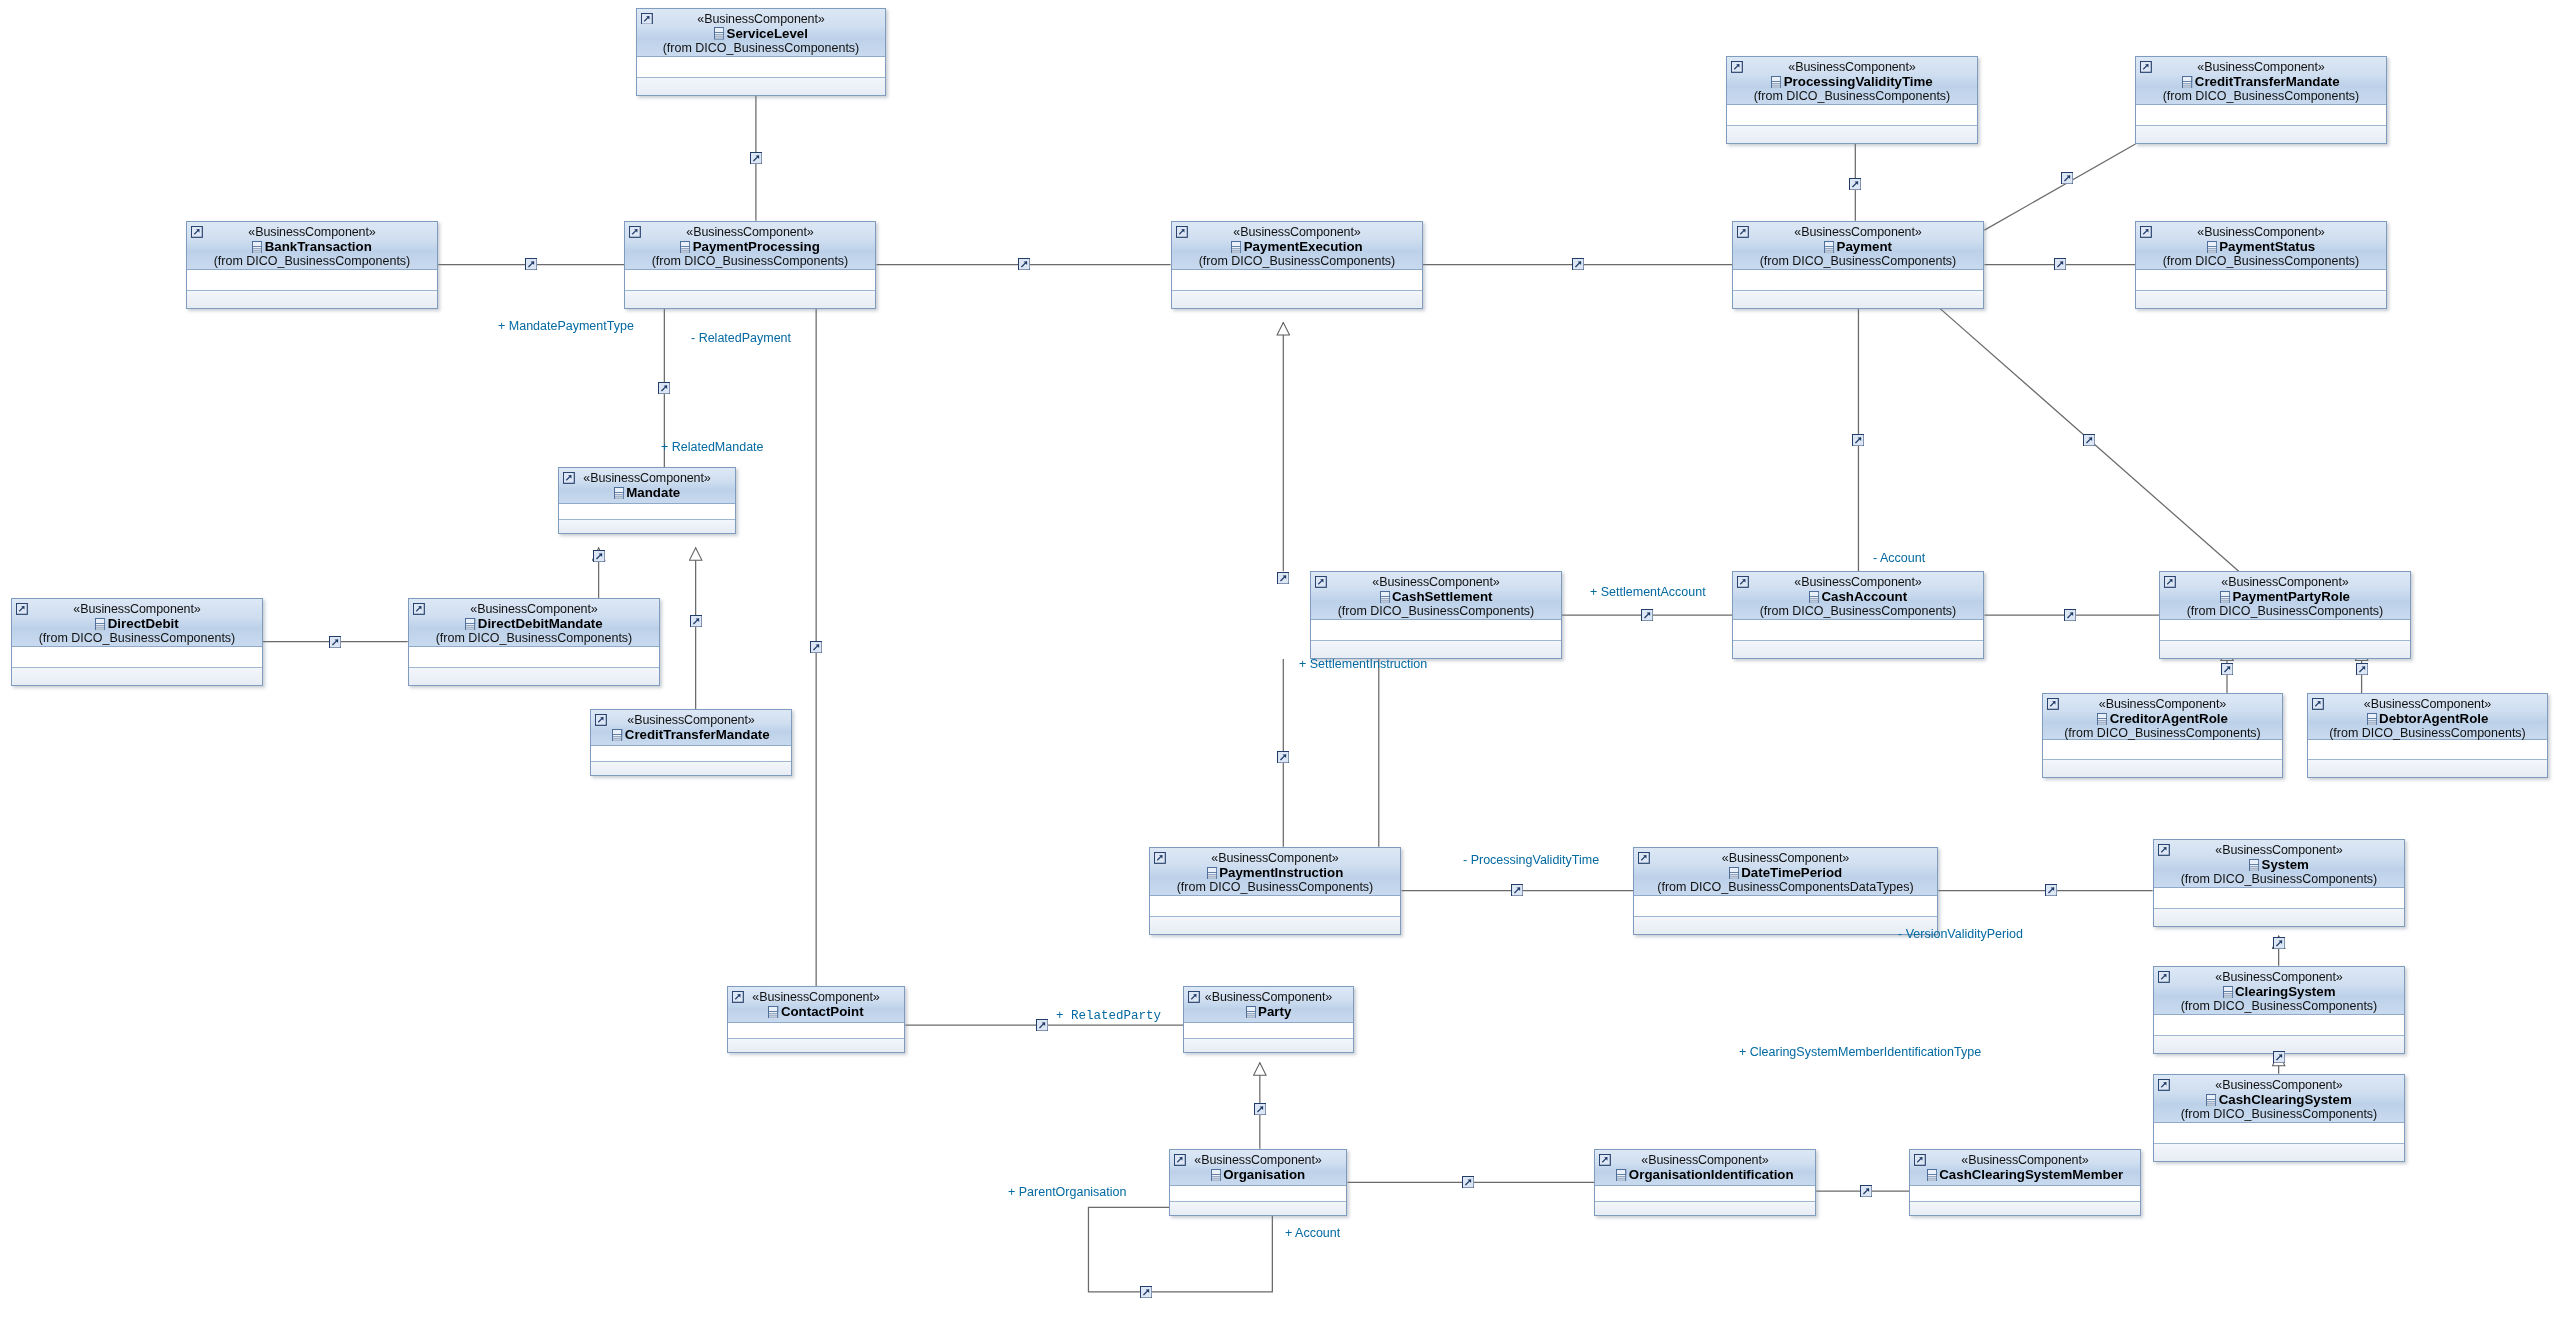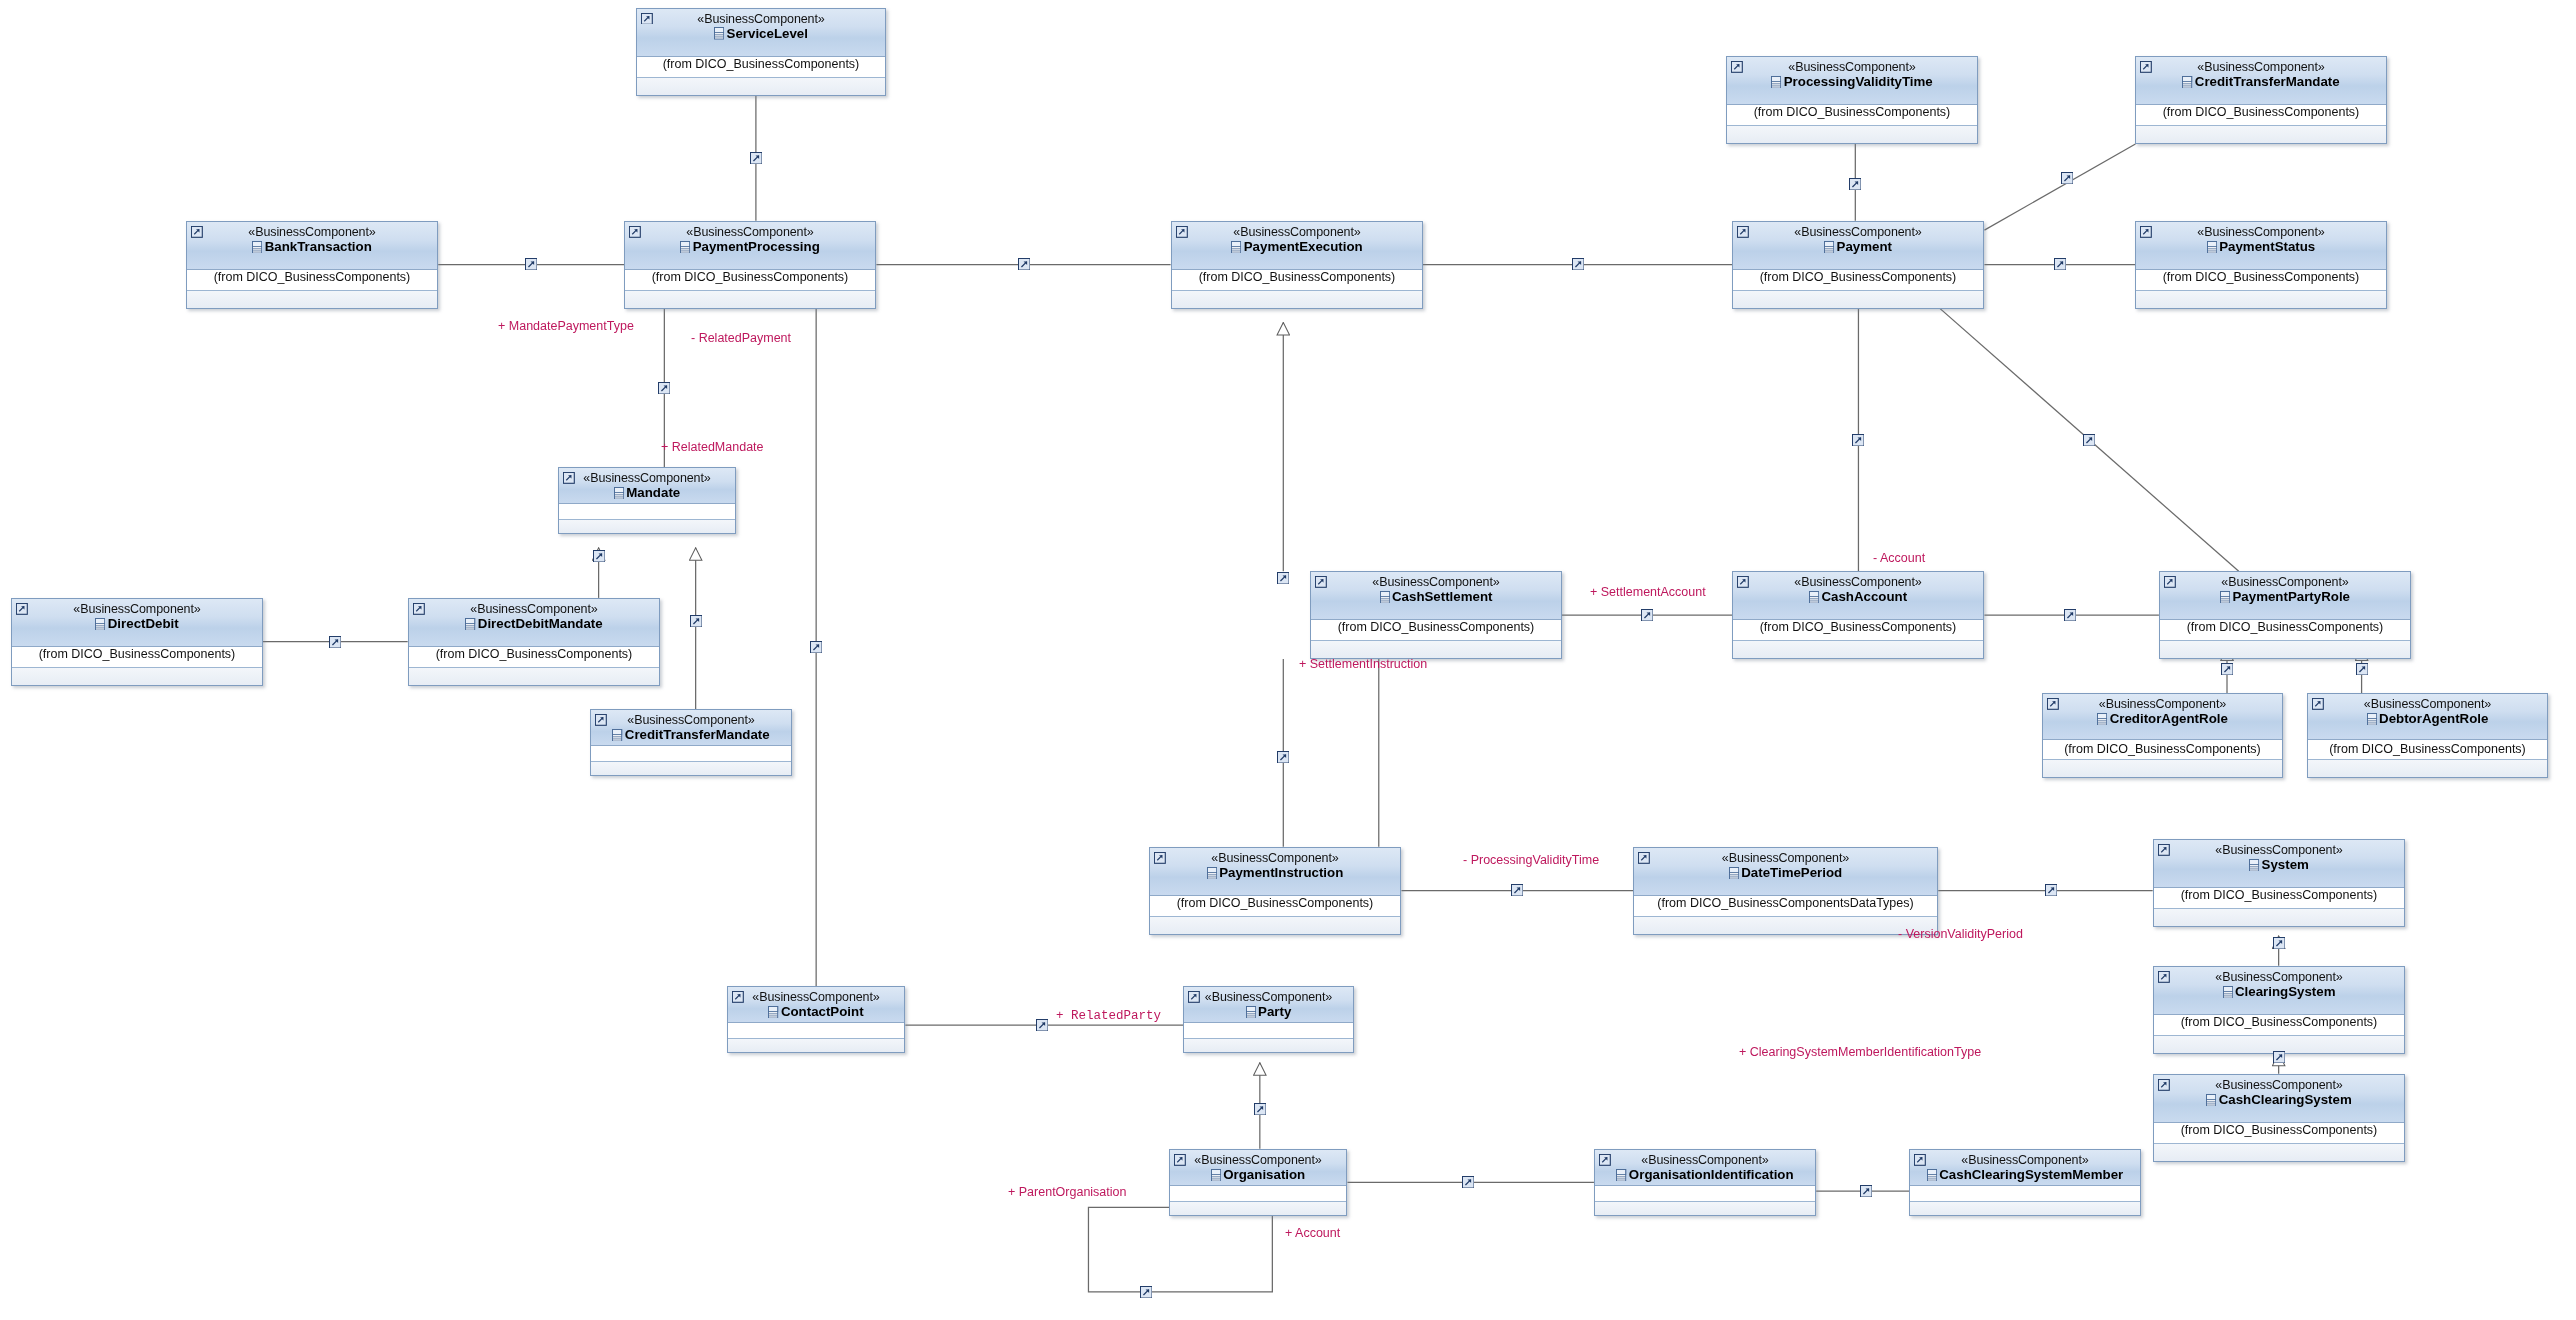--- a/index.html
+++ b/index.html
@@ -62,21 +62,21 @@
     font-weight: bold;
     color: #000000;
     white-space: nowrap;
     margin-top: 0.8px;
   }
   .pkg-row {
     display: block;
     font-size: 12.5px;
     color: #111111;
     white-space: nowrap;
-    margin-top: 17px;
+    margin-top: 1px;
   }
   .compartment-a {
     box-sizing: border-box;
     background: #ffffff;
     border-bottom: 0.8px solid #9db6d2;
   }
   .compartment-b {
     box-sizing: border-box;
     background: linear-gradient(to bottom, #f3f6fa 0%, #e6ecf4 100%);
   }
@@ -104,21 +104,21 @@
     width: 12.5px;
     height: 12.5px;
     margin-left: -6.3px;
     margin-top: -6.3px;
   }
 
   
   .edge-label {
     position: absolute;
     font-size: 12.5px;
-    color: #be185d;
+    color: #0369a1;
     white-space: nowrap;
     line-height: 1;
     text-align: center;
   }
 </style>
 </head>
 <body>
 
 <div id="canvas">
 

